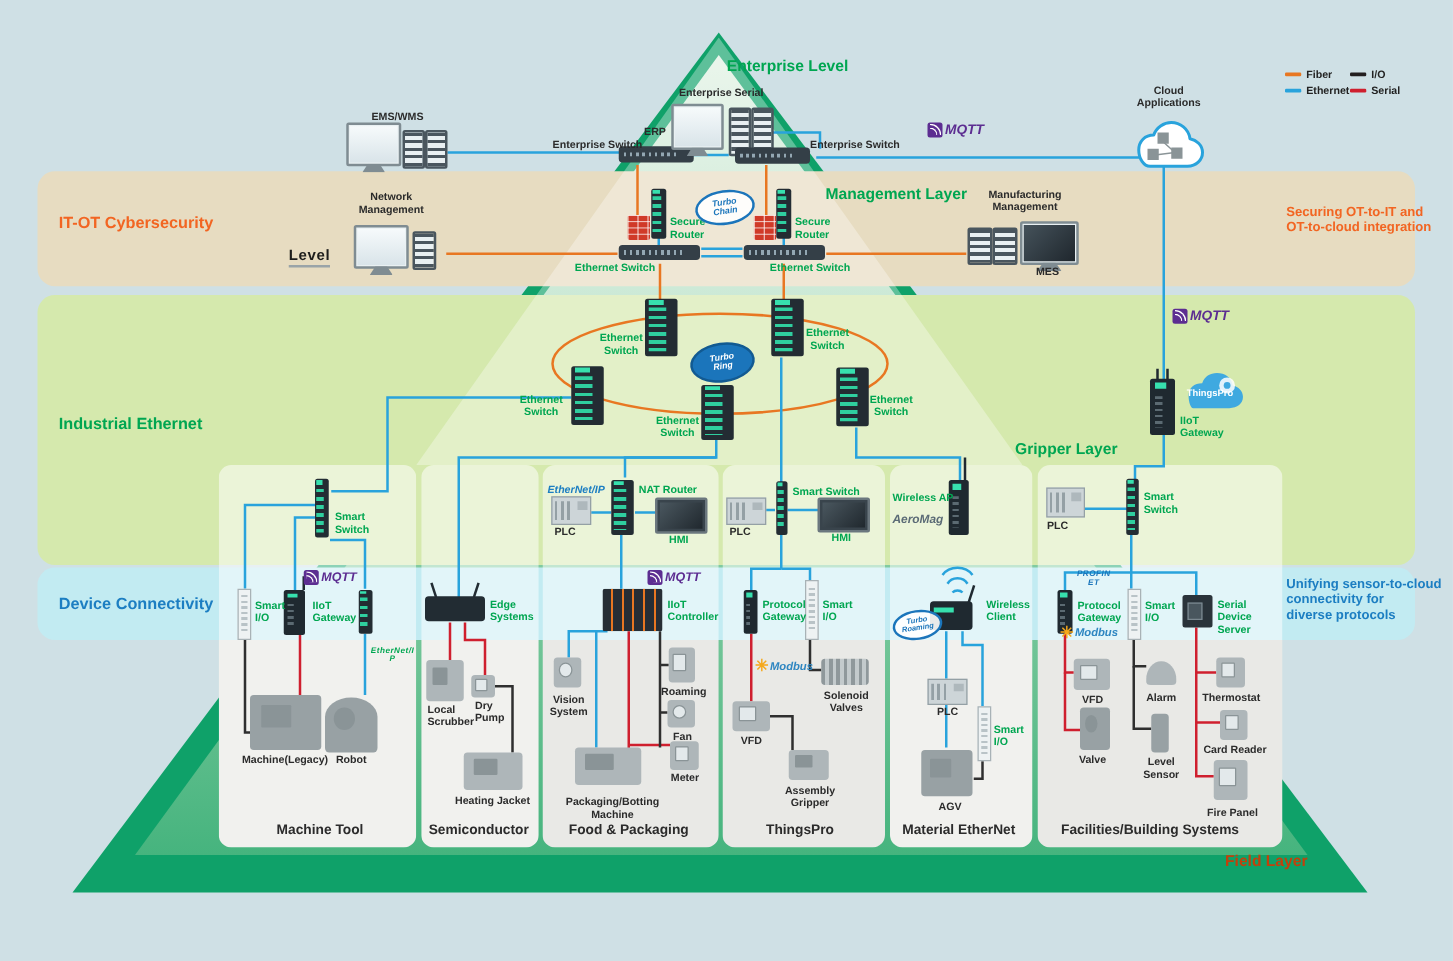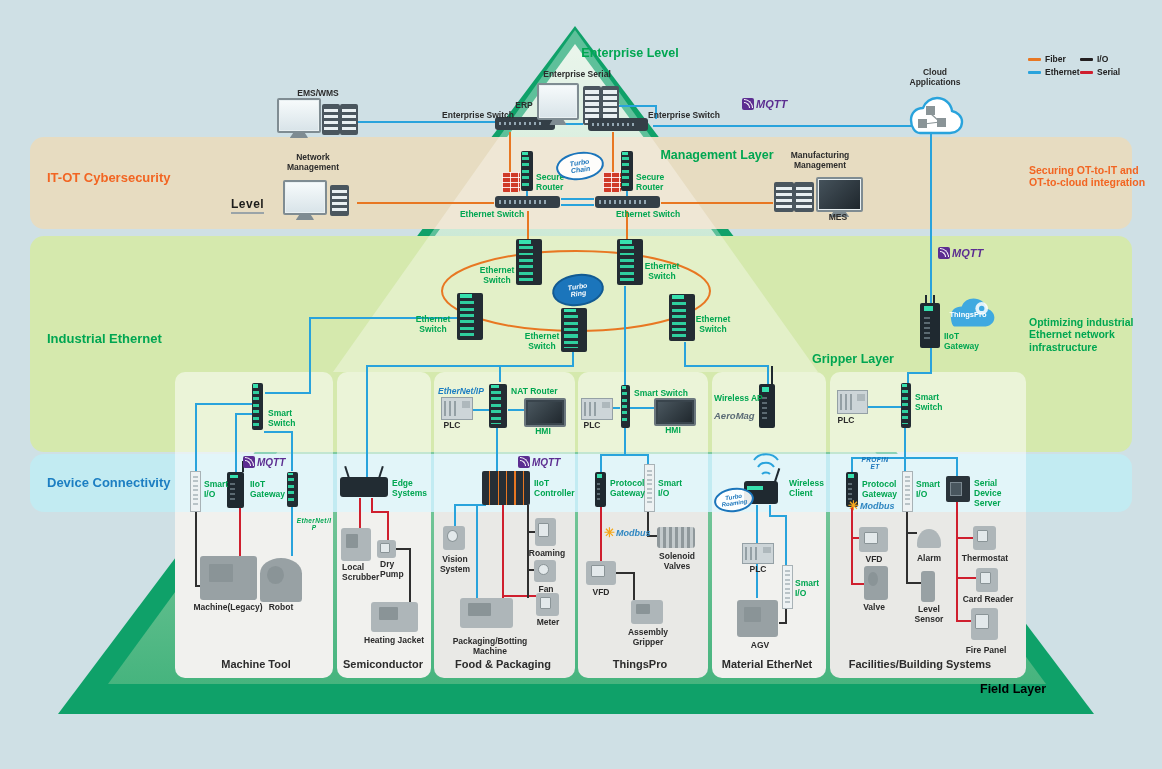--- a/index.html
+++ b/index.html
@@ -3,21 +3,21 @@
 <meta charset="utf-8">
 <style>
   html,body{margin:0;padding:0;background:#cfe0e5}
   #stage{position:relative;width:1162px;height:769px;background:#cfe0e5;overflow:hidden;
          font-family:"Liberation Sans",sans-serif}
   .abs{position:absolute}
   
   .lbl{position:absolute;font-weight:bold;font-size:8.5px;line-height:1.18;text-align:center;
        transform:translateX(-50%);white-space:pre-line;color:#2b2b2b;z-index:7}
   .la{transform:none;text-align:left}
-  .g{color:#00a651}.o{color:#f26522}.b{color:#1c7ec2}.w{color:#000000}
+  .g{color:#00a651}.o{color:#f26522}.b{color:#1c7ec2}.w{color:#c2410c}
   .f13{font-size:13px}.f12{font-size:12.5px}.f11{font-size:11px}.f10{font-size:10.5px}
   
   .band{position:absolute;left:30px;width:1102px;border-radius:14px;z-index:2}
   .cone{position:absolute;left:0;top:0;width:1162px;height:769px;z-index:4;pointer-events:none;
         clip-path:polygon(575px 30px,333px 372px,818px 372px);background:rgba(255,255,255,.33)}
   .col{position:absolute;top:372px;height:306px;border-radius:10px;overflow:hidden;z-index:3}
   .col .top{height:140px;background:rgba(255,255,255,.52)}
   .col .bot{position:absolute;top:140px;left:0;right:0;bottom:0;background:#f1f1ee}
   .col.gray .bot{background:#e9e9e6}
   svg.lines{position:absolute;left:0;top:0;z-index:5}
@@ -313,23 +313,20 @@
   <div class="lbl" style="left:820px;top:150px">Manufacturing
 Management</div>
   <div class="rack" style="left:774px;top:182px;width:16px;height:26px"></div>
   <div class="rack" style="left:794px;top:182px;width:16px;height:26px"></div>
   <div class="mon dark" style="left:816px;top:177px;width:43px;height:31px">
       <div class="scr"></div>
     </div>
   <div class="lbl" style="left:838px;top:212px">MES</div>
 
   <div class="lbl la g f13" style="left:47px;top:331px">Industrial Ethernet</div>
-  <div class="lbl la g f10" style="left:1029px;top:316px">Optimizing industrial
-Ethernet network
-infrastructure</div>
 
   <div class="din" style="left:516px;top:239px;width:26px;height:46px"></div>
   <div class="lbl g" style="left:497px;top:265px">Ethernet
 Switch</div>
   <div class="din" style="left:617px;top:239px;width:26px;height:46px"></div>
   <div class="lbl g" style="left:662px;top:261px">Ethernet
 Switch</div>
   <div class="din" style="left:457px;top:293px;width:26px;height:47px"></div>
   <div class="lbl g" style="left:433px;top:314px">Ethernet
 Switch</div>
@@ -384,20 +381,23 @@
   <div class="bdev" style="left:759px;top:384px;width:16px;height:44px"></div>
   <div class="ant" style="left:771px;top:366px;width:2px;height:19px"></div>
 
   <div class="plc" style="left:837px;top:390px;width:29px;height:22px"></div>
   <div class="lbl" style="left:846px;top:415px">PLC</div>
   <div class="din" style="left:901px;top:383px;width:10px;height:45px"></div>
   <div class="lbl la g" style="left:915px;top:392px">Smart
 Switch</div>
 
   <div class="lbl la b f13" style="left:47px;top:475px">Device Connectivity</div>
+  <div class="lbl la b f10" style="left:1029px;top:461px">Unifying sensor-to-cloud
+connectivity for
+diverse protocols</div>
 
   <div class="iow" style="left:190px;top:471px;width:9px;height:39px"></div>
   <div class="lbl la g" style="left:204px;top:479px">Smart
 I/O</div>
   <div class="mqtt" style="left:243px;top:456px;font-size:10px">
       <span class="micon"></span>
       <span>MQTT</span>
     </div>
   <div class="bdev" style="left:227px;top:472px;width:17px;height:36px"></div>
   <div class="ant" style="left:242px;top:461px;width:2px;height:11px"></div>

